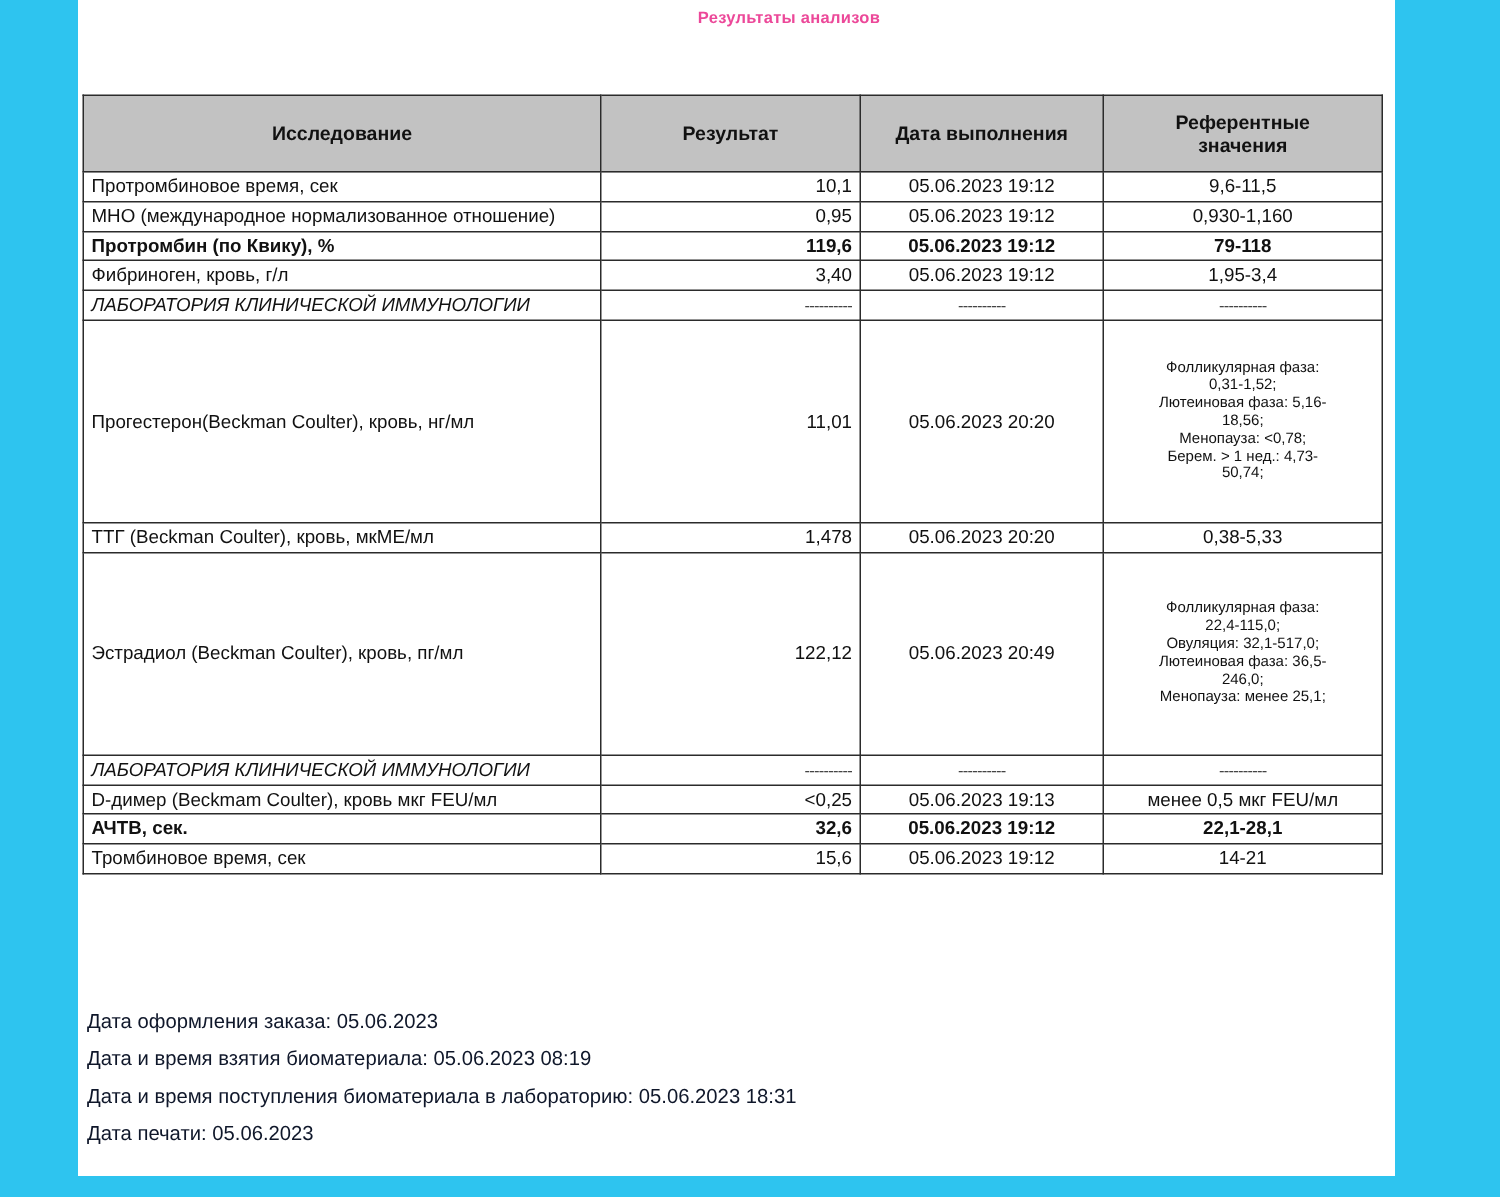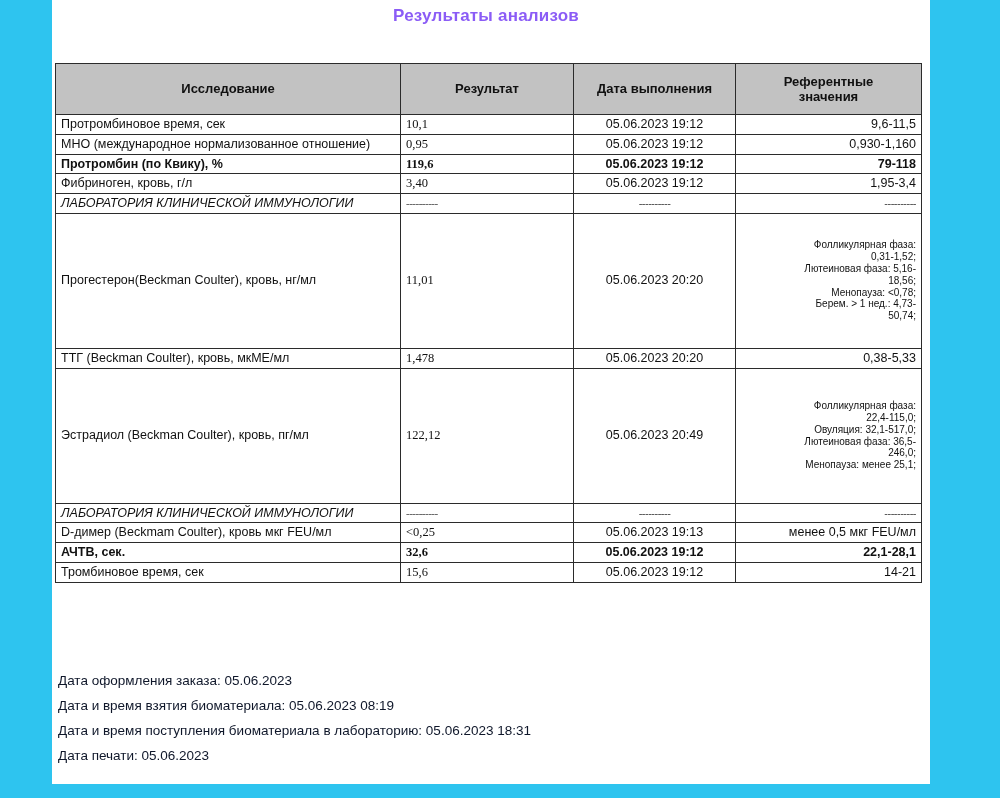--- a/index.html
+++ b/index.html
@@ -17,26 +17,27 @@
     position: absolute;
     left: 52px;
     top: 0;
     width: 878px;
     height: 784px;
     background: #ffffff;
     box-sizing: border-box;
   }
   .doc-title {
     text-align: center;
-    font-size: 17px;
+    font-size: 11px;
     font-weight: bold;
-    color: #8b5cf6;
+    color: #ec4899;
     padding-top: 6px;
     letter-spacing: 0.2px;
     width: 868px;
+    margin-left: 40px;
   }
   .table-wrap {
     position: absolute;
     left: 3px;
     top: 63px;
     width: 866px;
   }
   table.results {
     border-collapse: collapse;
     table-layout: fixed;
@@ -58,23 +59,23 @@
     text-align: center;
     height: 44px;
     padding: 3px 4px;
   }
   col.c-study   { width: 345px; }
   col.c-result  { width: 173px; }
   col.c-date    { width: 162px; }
   col.c-ref     { width: 186px; }
 
   td.study  { text-align: left; }
-  td.result { text-align: left; font-family: Liberation Serif, serif; }
+  td.result { text-align: right; }
   td.date   { text-align: center; white-space: nowrap; }
-  td.ref    { text-align: right; }
+  td.ref    { text-align: center; }
 
   tr.bold td { font-weight: bold; }
   tr.section td.study { font-style: italic; }
 
   .dashes {
     letter-spacing: -0.5px;
     font-size: 11px;
     color: #444;
   }
   .ref-multi {

